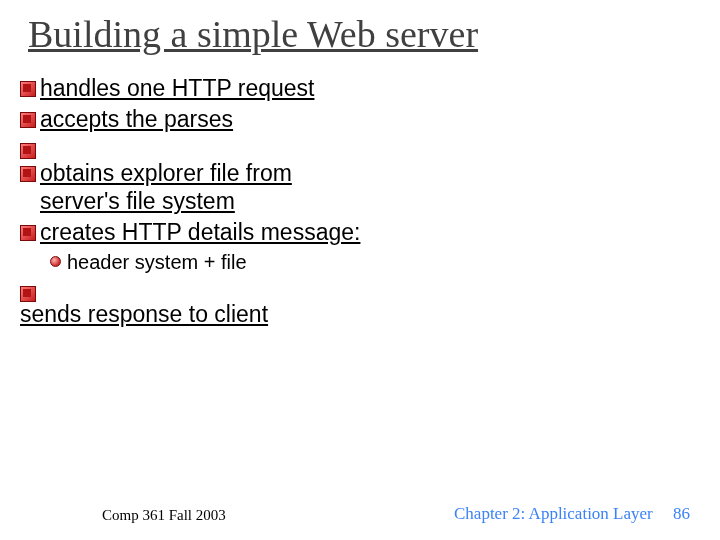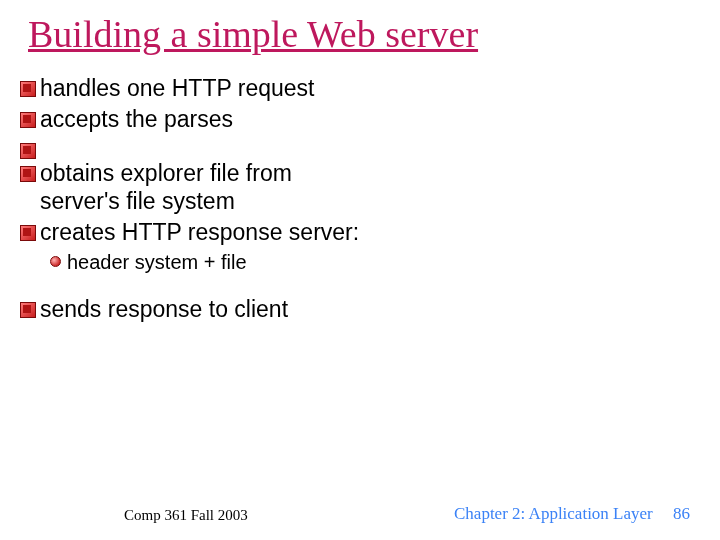--- a/index.html
+++ b/index.html
@@ -9,36 +9,37 @@
       background: #ffffff;
       font-family: "Comic Sans MS", cursive, sans-serif;
       color: #000;
       position: relative;
       overflow: hidden;
     }
     .title {
       font-family: "Times New Roman", serif;
       font-size: 38px;
       text-decoration: underline;
-      color: #be185d;
+      color: #404040;
       padding: 12px 0 0 28px;
     }
     .columns {
       display: flex;
       padding: 18px 20px 0 20px;
       gap: 12px;
     }
     .col-left { width: 52%; }
     .col-right { width: 48%; padding-top: 24px; }
     .bullet-item {
       display: flex;
       align-items: flex-start;
       font-size: 23px;
       line-height: 1.25;
       margin-bottom: 2px;
+      text-decoration: underline;
     }
     .square-bullet {
       flex: 0 0 auto;
       width: 14px;
       height: 14px;
       display: inline-block;
       margin-top: 7px;
       margin-right: 6px;
       position: relative;
     }
@@ -70,21 +71,21 @@
       width: 11px;
       height: 11px;
       border-radius: 50%;
       border: 1px solid #7a0a0a;
       background: radial-gradient(circle at 35% 35%, #ffb3b3 0%, #cc2a2a 70%);
       margin-top: 7px;
       margin-right: 6px;
     }
     .footer-left {
       position: absolute;
-      left: 124px;
+      left: 102px;
       bottom: 16px;
       font-family: "Times New Roman", serif;
       font-size: 15px;
       color: #000;
     }
     .footer-right {
       position: absolute;
       right: 30px;
       bottom: 16px;
       font-family: "Times New Roman", serif;
@@ -110,27 +111,27 @@
     </div>
     <div class="bullet-item">
       <span class="square-bullet"></span>
     </div>
     <div class="bullet-item">
       <span class="square-bullet"></span>
       <span>obtains explorer file from server's file system</span>
     </div>
     <div class="bullet-item">
       <span class="square-bullet"></span>
-      <span>creates HTTP response server:</span>
+      <span>creates HTTP details message:</span>
     </div>
     <div class="sub-item">
       <span class="circle-bullet"></span>
       <span>header system + file</span>
     </div>
-    <div class="bullet-item" style="margin-top:20px;">
+    <div class="bullet-item" style="margin-top:4px;flex-direction:column;">
       <span class="square-bullet"></span>
       <span>sends response to client</span>
     </div>
   </div>
 
 </div>
 
 <div class="footer-left">Comp 361   Fall 2003</div>
 <div class="footer-right">
   <span>Chapter 2: Application Layer</span>

